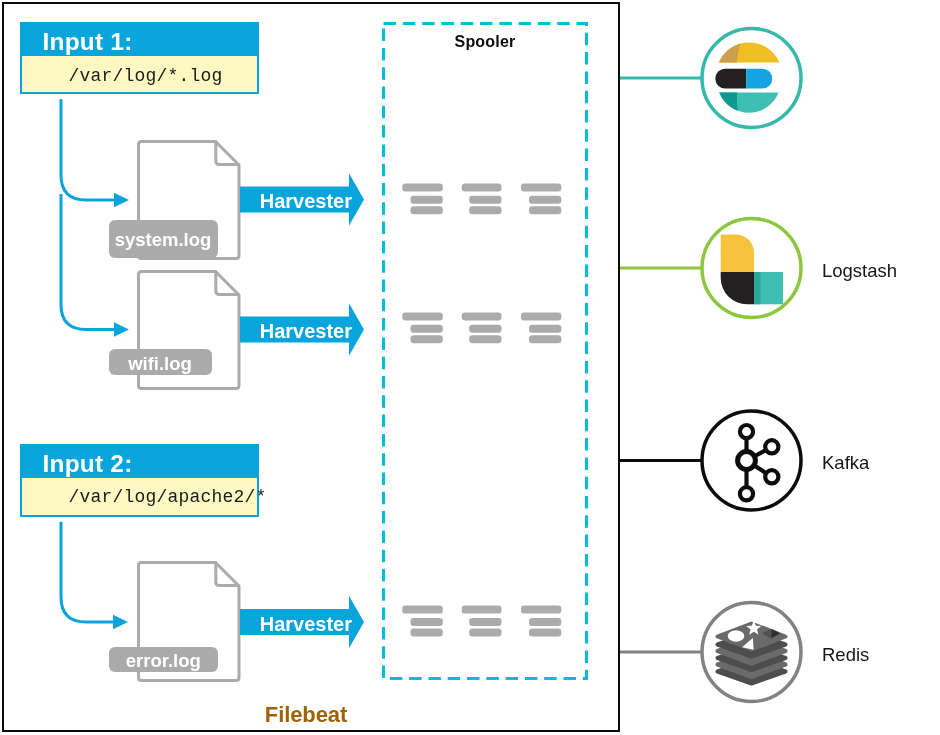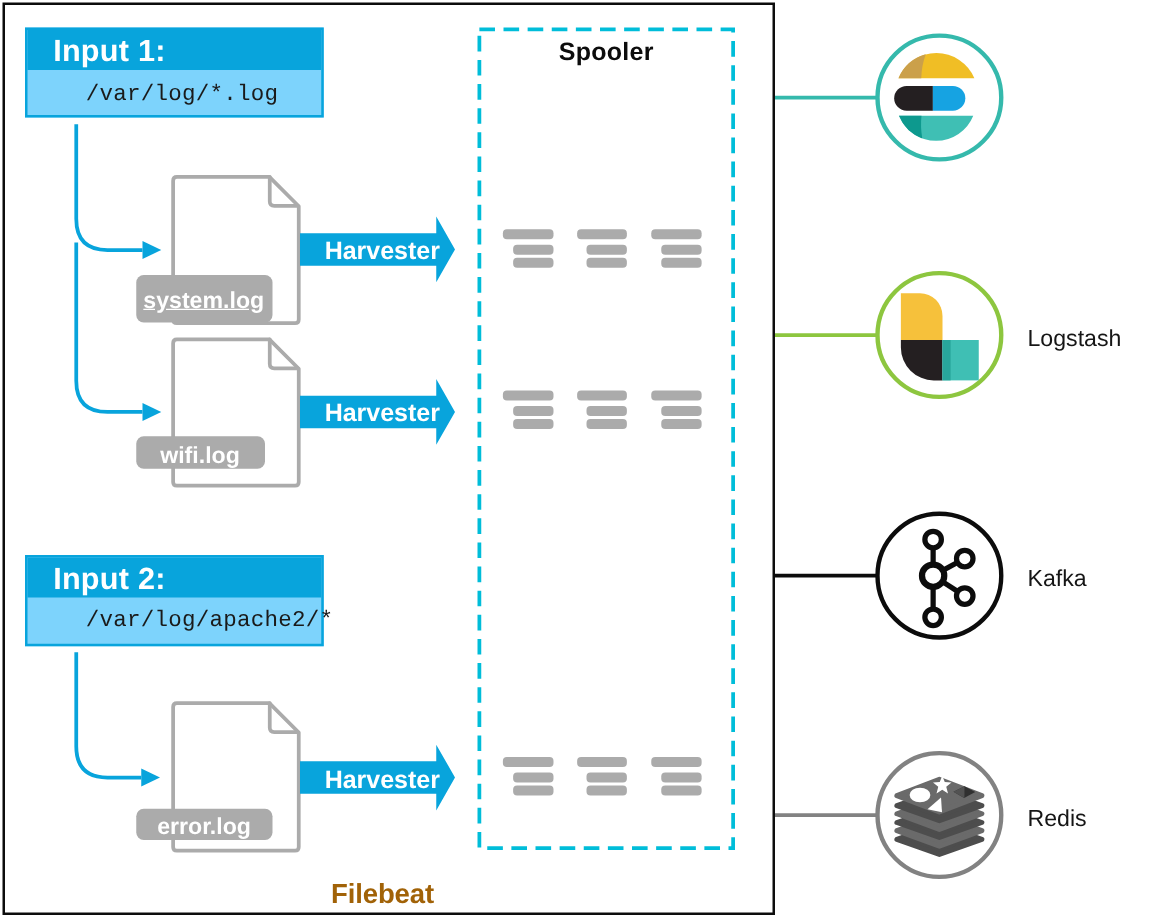--- a/index.html
+++ b/index.html
@@ -15,26 +15,26 @@
     position:absolute; left:1.5px; top:1.5px; width:618px; height:730px;
     border:2.5px solid #0c0c0c; background:transparent;
   }
   .filebeat-title {
     position:absolute; left:246px; top:704px; width:120px;
     text-align:center; font-size:22px; font-weight:bold; color:#a16207;
     line-height:22px; letter-spacing:-0.1px;
   }
   .spooler-title {
     position:absolute; left:382px; top:31px; width:206px;
-    text-align:center; font-size:20px; font-weight:bold; color:#0c0c0c;
+    text-align:center; font-size:16px; font-weight:bold; color:#0c0c0c;
     line-height:22px; letter-spacing:0.2px;
   }
   .input-box {
     position:absolute; left:20px; width:239px;
-    border:2.5px solid #08a4dc; background:#7dd3fc;
+    border:2.5px solid #08a4dc; background:#fef9c3;
   }
   .input-box .hdr {
     background:#08a4dc; color:#ffffff; font-weight:bold; font-size:24.5px;
     height:32px; line-height:32px; padding-left:20.5px; padding-top:2px;
     letter-spacing:0.2px;
   }
   .input-box .bdy {
     height:34.5px; display:flex; align-items:center; padding-left:22.5px;
     padding-top:5px;
     font-family:"Liberation Mono", monospace; font-size:18px; color:#1a1a1a;
@@ -42,21 +42,21 @@
   }
   #input1 { top:22px; height:72px; }
   #input2 { top:443.5px; height:73px; }
 
   .file-label {
     position:absolute; background:#ababab; border-radius:6px;
     color:#ffffff; font-weight:bold; font-size:18.5px; text-align:center;
     display:flex; align-items:center; justify-content:center;
     padding-top:3px;
   }
-  #file-label-1 { left:108.5px; top:219.5px; width:109px; height:38px;text-decoration:underline; }
+  #file-label-1 { left:108.5px; top:219.5px; width:109px; height:38px; }
   #file-label-2 { left:108.5px; top:349px;   width:103px; height:26px; }
   #file-label-3 { left:108.5px; top:646.5px; width:109.5px; height:25.5px; }
 
   .harvester-label {
     position:absolute; left:252px; width:100px; height:26px;
     color:#ffffff; font-weight:bold; font-size:20px; text-align:right;
     line-height:26px;
   }
   #harvester-label-1 { top:188px; }
   #harvester-label-2 { top:318px; }

